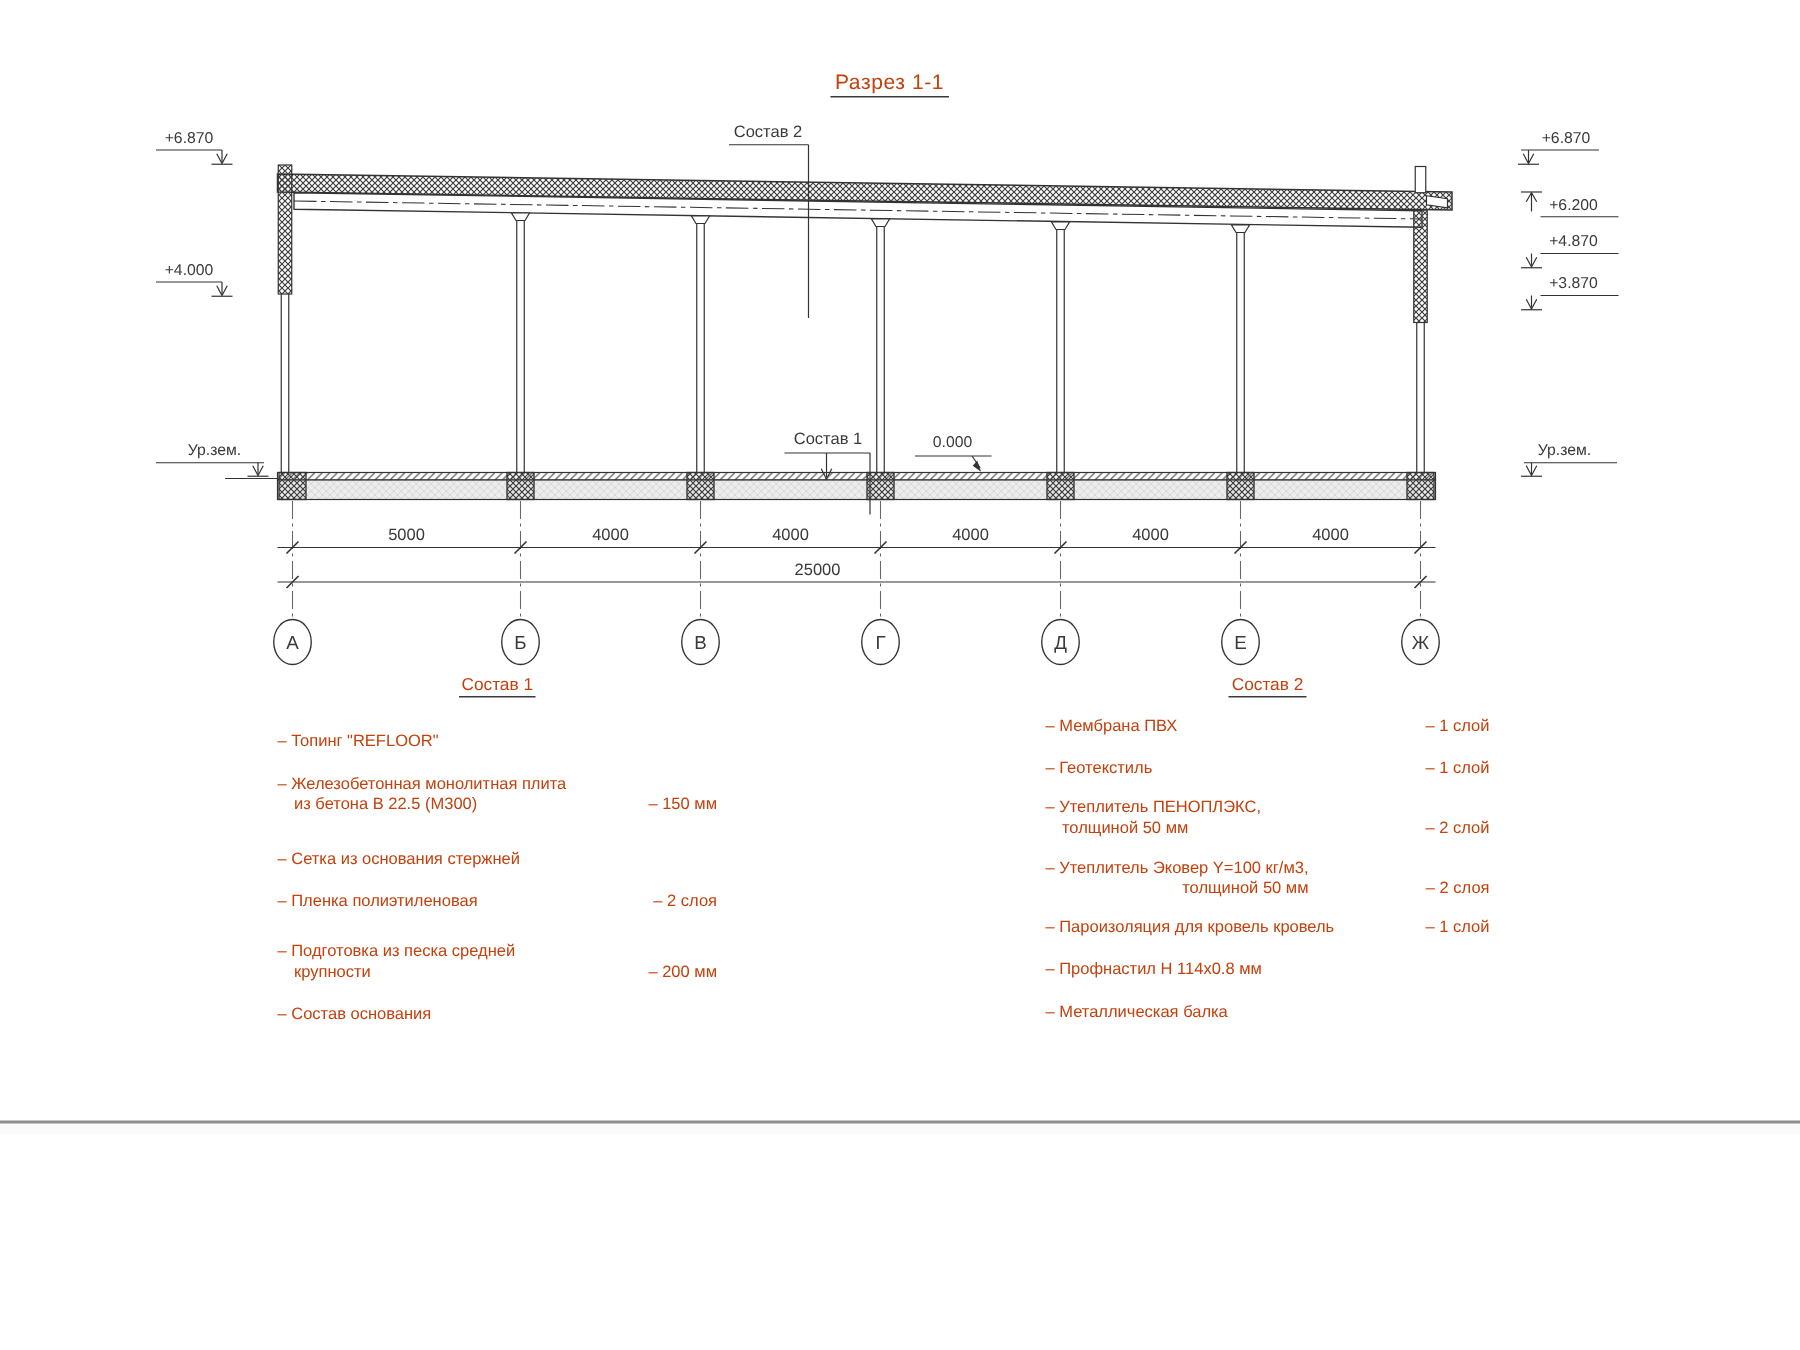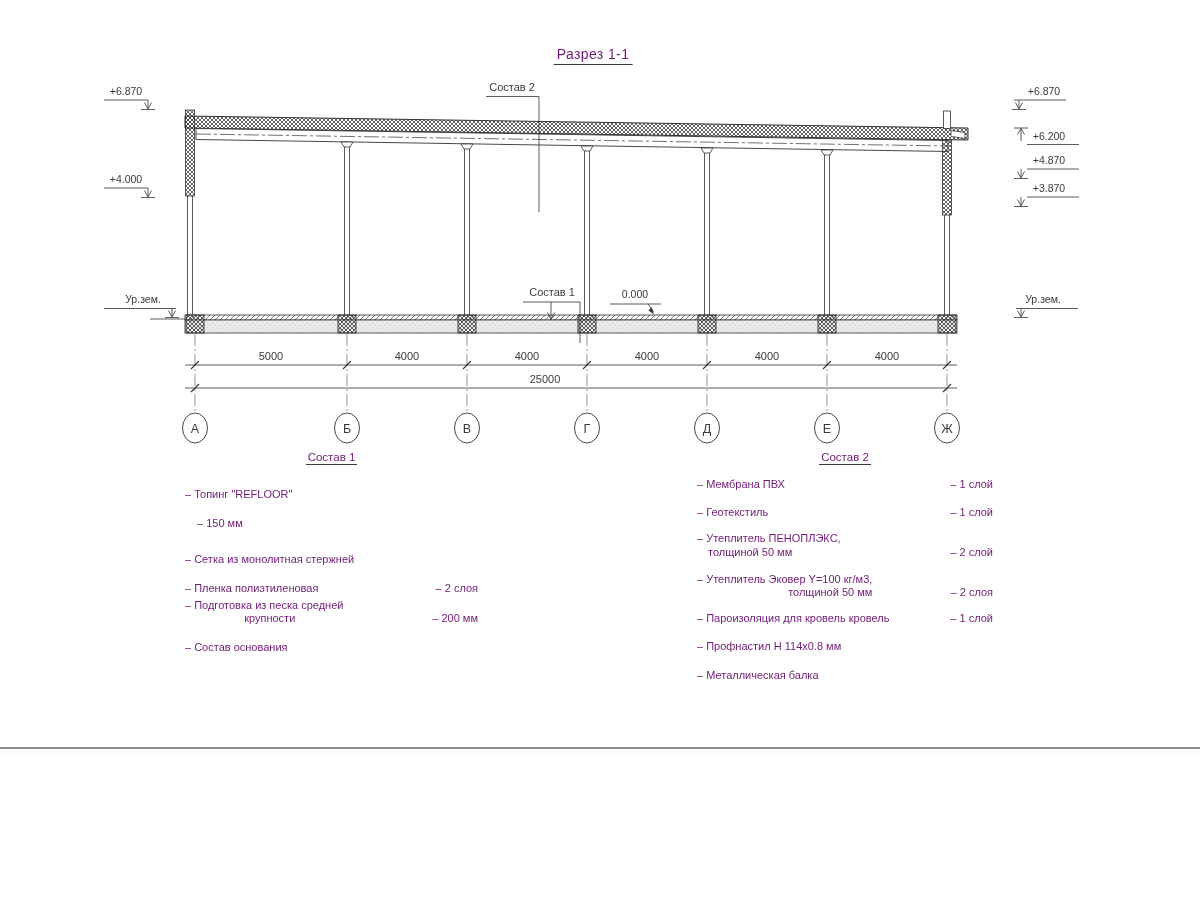--- a/index.html
+++ b/index.html
@@ -1,17 +1,17 @@
 <!DOCTYPE html>
 <html><head>
 <meta charset="utf-8">
 <style>
   html,body{margin:0;padding:0;background:#fff;}
   .canvas{position:relative;width:1200px;height:756px;background:#fff;overflow:hidden;
-          font-family:"Liberation Sans",sans-serif;color:#701a75;}
+          font-family:"Liberation Sans",sans-serif;color:#c2410c;}
   .title{position:absolute;top:46px;left:593px;transform:translateX(-50%);
          font-size:14px;letter-spacing:.4px;border-bottom:1px solid #3a3a3a;padding:0 3px 2px;}
   svg{position:absolute;left:0;top:0;}
   svg text{font-family:"Liberation Sans",sans-serif;fill:#3a3a3a;}
   .lv{font-size:10.5px;}
   .dim{font-size:11px;}
   .ax{font-size:12.5px;}
   .ld{font-size:11px;}
   .list{position:absolute;font-size:11px;line-height:1.22;}
   .list-title{text-align:center;}
@@ -226,31 +226,33 @@
     </g>
   </svg>
 
   <div class="list" style="left:185px;top:450px;width:293px;">
     <div class="list-title"><span>Состав 1</span></div>
     <div class="row" style="margin-top:24px;">
         <span class="nm">– Топинг "REFLOOR"</span>
         <span class="val"></span>
       </div>
     <div class="row" style="margin-top:15px;">
+        <span class="nm">– Железобетонная  монолитная плита
+из бетона В 22.5 (М300)</span>
         <span class="val">– 150 мм</span>
       </div>
     <div class="row" style="margin-top:23px;">
-        <span class="nm">– Сетка из монолитная стержней</span>
+        <span class="nm">– Сетка из основания стержней</span>
         <span class="val"></span>
       </div>
     <div class="row" style="margin-top:15px;">
         <span class="nm">– Пленка полиэтиленовая</span>
         <span class="val">– 2 слоя</span>
       </div>
-    <div class="row" style="margin-top:4px;text-align:center;">
+    <div class="row" style="margin-top:20px;">
         <span class="nm">– Подготовка из песка средней
 крупности</span>
         <span class="val">– 200 мм</span>
       </div>
     <div class="row" style="margin-top:15px;">
         <span class="nm">– Состав основания</span>
         <span class="val"></span>
       </div>
   </div>
 

